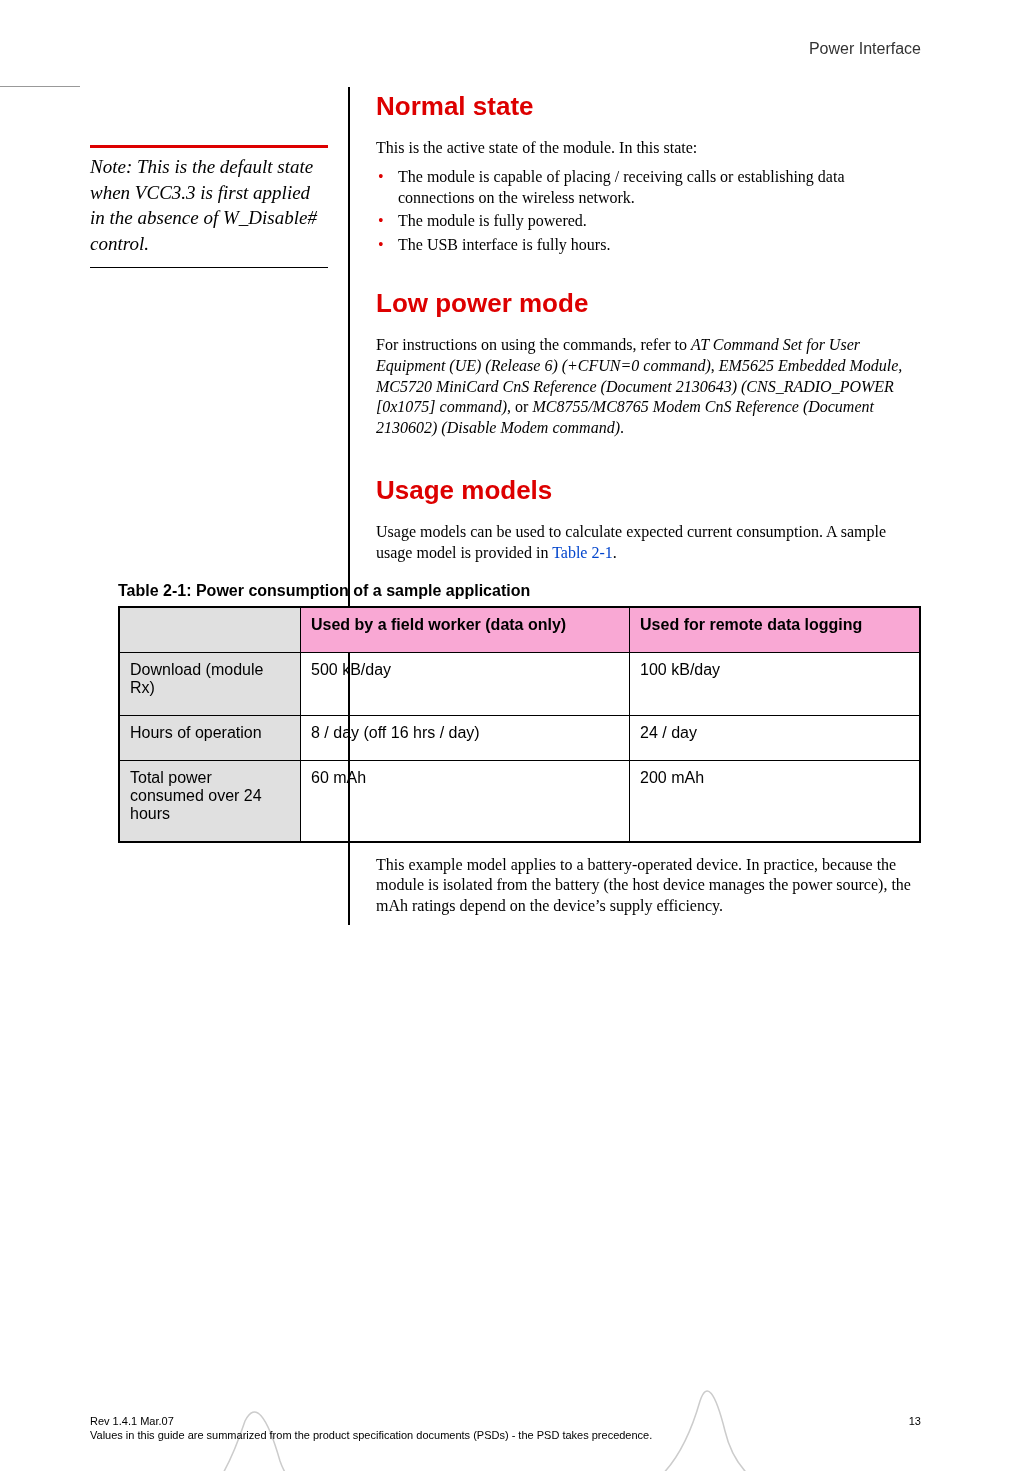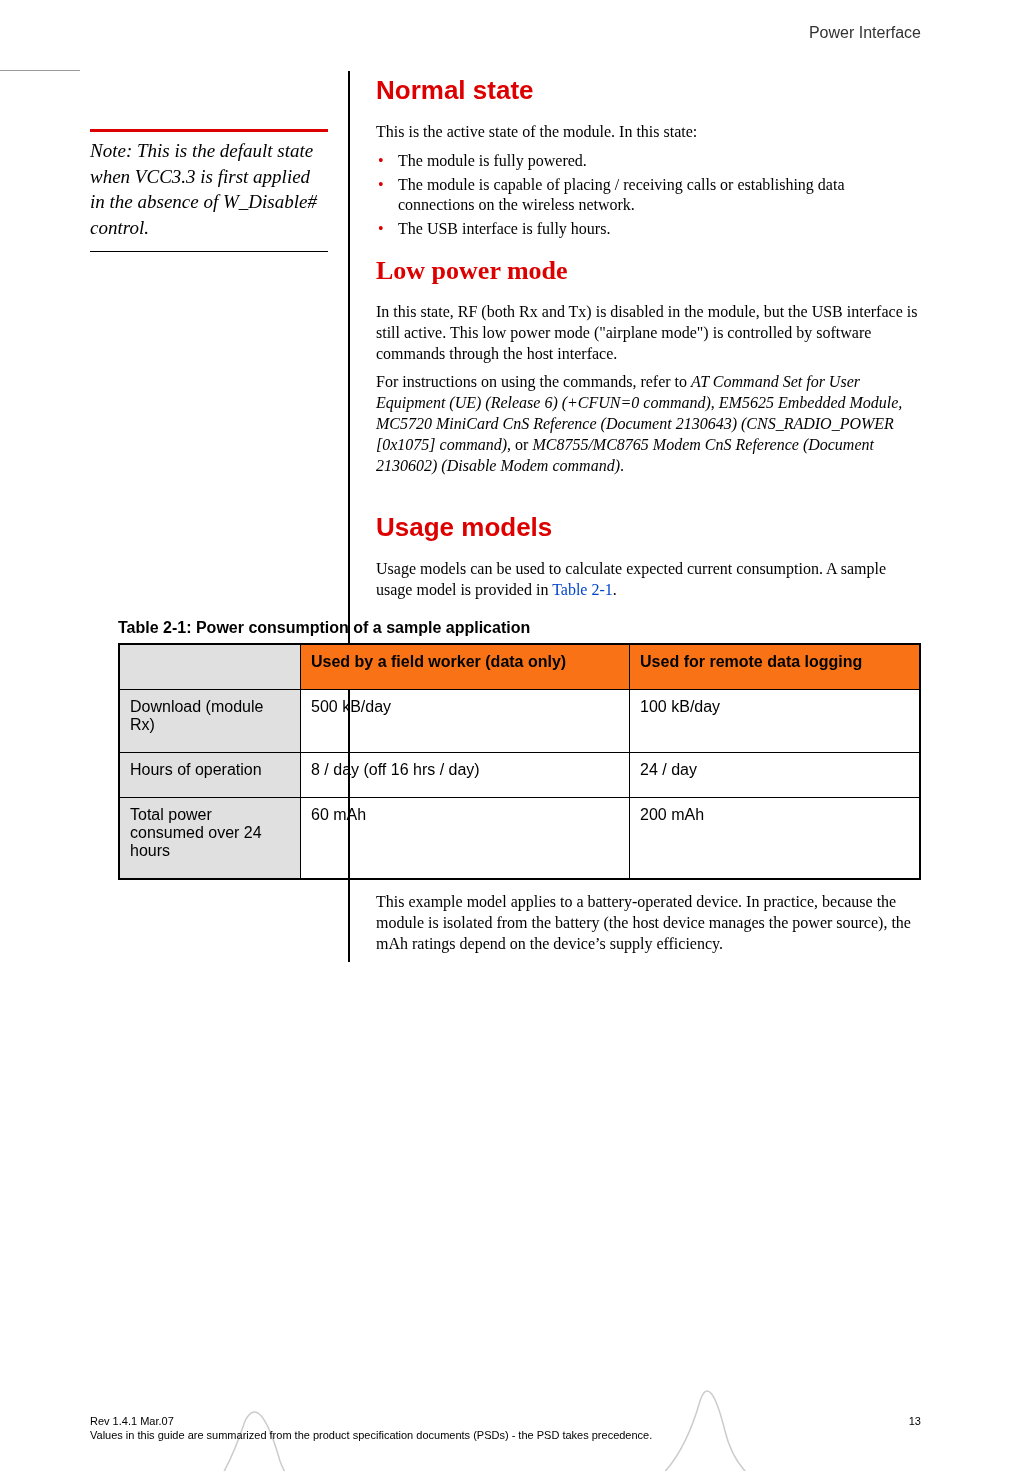--- a/index.html
+++ b/index.html
@@ -12,21 +12,21 @@
     color: #000;
     width: 1011px;
     height: 1471px;
     position: relative;
     box-sizing: border-box;
   }
   .page {
     position: relative;
     width: 1011px;
     height: 1471px;
-    padding: 24px 90px 0 90px;
+    padding: 40px 90px 0 90px;
     box-sizing: border-box;
   }
   .header-right {
     text-align: right;
     font-family: Arial, Helvetica, sans-serif;
     font-size: 16px;
     margin-bottom: 28px;
     color: #333;
   }
   .divider-line {
@@ -66,22 +66,21 @@
     box-sizing: border-box;
   }
   h2.section {
     font-family: Arial, Helvetica, sans-serif;
     font-weight: bold;
     color: #d00;
     font-size: 26px;
     margin: 4px 0 16px 0;
   }
   h2.section.sp-top {
-    margin-top: 16px;
-    font-family: Liberation Serif, serif;
+    margin-top: 32px;
   }
   h2.section.sp-top2 {
     margin-top: 36px;
   }
   p.body {
     margin: 8px 0;
     font-size: 16px;
     line-height: 1.3;
   }
   ul.bullets {
@@ -122,21 +121,21 @@
     font-family: Arial, Helvetica, sans-serif;
     font-size: 16px;
   }
   table.data th, table.data td {
     border: 1px solid #000;
     padding: 8px 10px 18px 10px;
     text-align: left;
     vertical-align: top;
   }
   table.data thead th {
-    background: #f97316;
+    background: #f9a8d4;
     font-weight: bold;
   }
   table.data tbody td.rowhead {
     background: #e0e0e0;
     width: 160px;
   }
   table.data thead th.blank {
     background: #e0e0e0;
   }
   table.data {
@@ -189,27 +188,26 @@
         <span class="note-label">Note:</span>
         <span>This is the default state when VCC3.3 is first applied in the absence of W_Disable# control.</span>
       </div>
     </div>
 
     <div class="main">
 
       <h2 class="section">Normal state</h2>
       <p class="body">This is the active state of the module. In this state:</p>
       <ul class="bullets">
+        <li>The module is capable of placing / receiving calls or estab­lishing data connections on the wireless network.</li>
         <li>The module is fully powered.</li>
-        <li>The module is capable of placing / receiving calls or estab­lishing data connections on the wireless network.</li>
         <li>The USB interface is fully hours.</li>
       </ul>
 
       <h2 class="section sp-top">Low power mode</h2>
-      <p class="body">In this state, RF (both Rx and Tx) is disabled in the module, but the USB interface is still active. This low power mode ("airplane mode") is controlled by software commands through the host interface.</p>
       <p class="body">
         <span>For instructions on using the commands, refer to </span><span class="ital">AT Command Set for User Equipment (UE) (Release 6) (+CFUN=0 command)</span><span>, </span><span class="ital">EM5625 Embedded Module, MC5720 MiniCard CnS Reference (Document 2130643) (CNS_RADIO_POWER [0x1075] command)</span><span>, or </span><span class="ital">MC8755/MC8765 Modem CnS Reference (Document 2130602) (Disable Modem command)</span><span>.</span>
       </p>
 
       <h2 class="section sp-top2">Usage models</h2>
       <p class="body">
         <span>Usage models can be used to calculate expected current consumption. A sample usage model is provided in </span><span class="link-blue">Table 2-1</span><span>.</span>
       </p>
 
       <div class="table-wrap">

